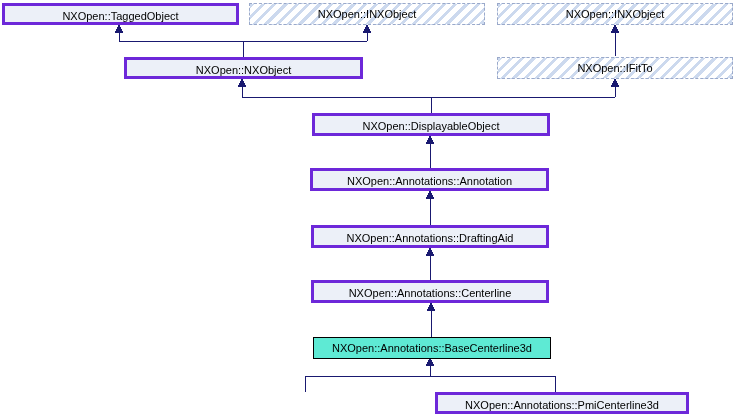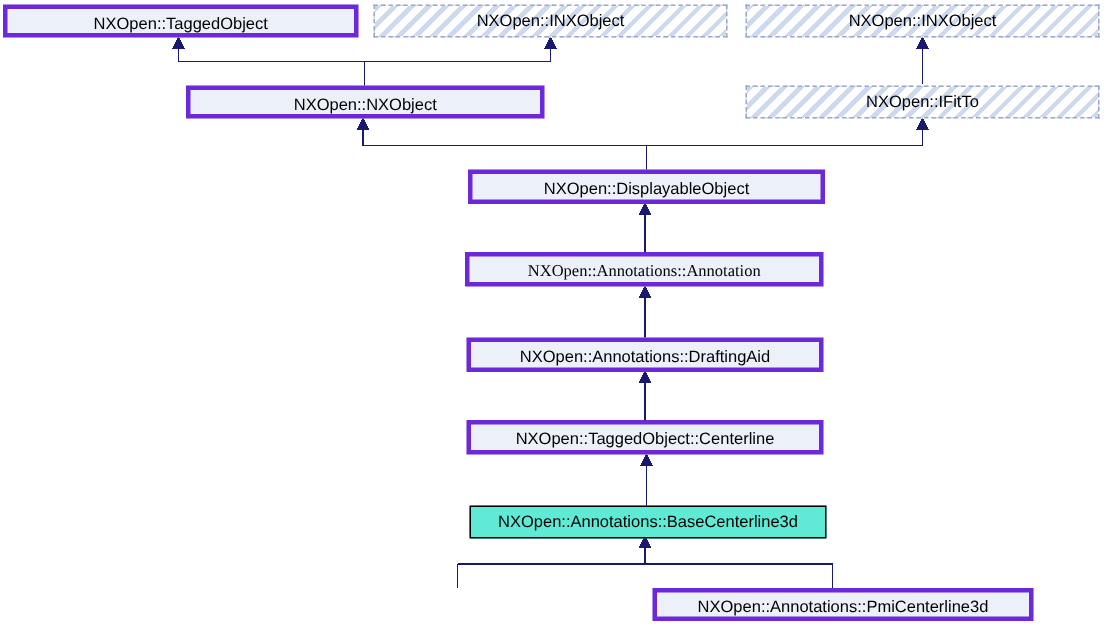--- a/index.html
+++ b/index.html
@@ -95,24 +95,24 @@
   <div class="node hatched" style="left:249px; top:3px; width:236px;">NXOpen::INXObject</div>
 
   <div class="node hatched" style="left:497px; top:3px; width:236px;">NXOpen::INXObject</div>
 
   <div class="node" style="left:124px; top:57px; width:239px;">NXOpen::NXObject</div>
 
   <div class="node hatched" style="left:497px; top:57px; width:236px;">NXOpen::IFitTo</div>
 
   <div class="node" style="left:312px; top:113px; width:238px; height:23px;">NXOpen::DisplayableObject</div>
 
-  <div class="node" style="left:310px; top:168px; width:239px; height:23px;font-family:Liberation Serif, serif;">NXOpen::Annotations::Annotation</div>
+  <div class="node" style="left:310px; top:168px; width:239px; height:23px;">NXOpen::Annotations::Annotation</div>
 
   <div class="node" style="left:311px; top:225px; width:238px; height:23px;">NXOpen::Annotations::DraftingAid</div>
 
-  <div class="node" style="left:311px; top:280px; width:238px; height:23px;">NXOpen::TaggedObject::Centerline</div>
+  <div class="node" style="left:311px; top:280px; width:238px; height:23px;">NXOpen::Annotations::Centerline</div>
 
   <div class="node focal" style="left:313px; top:337px; width:238px;">NXOpen::Annotations::BaseCenterline3d</div>
 
 
   <div class="node" style="left:435px; top:392px; width:254px;">NXOpen::Annotations::PmiCenterline3d</div>
 
 </div>
 
 </body></html>

